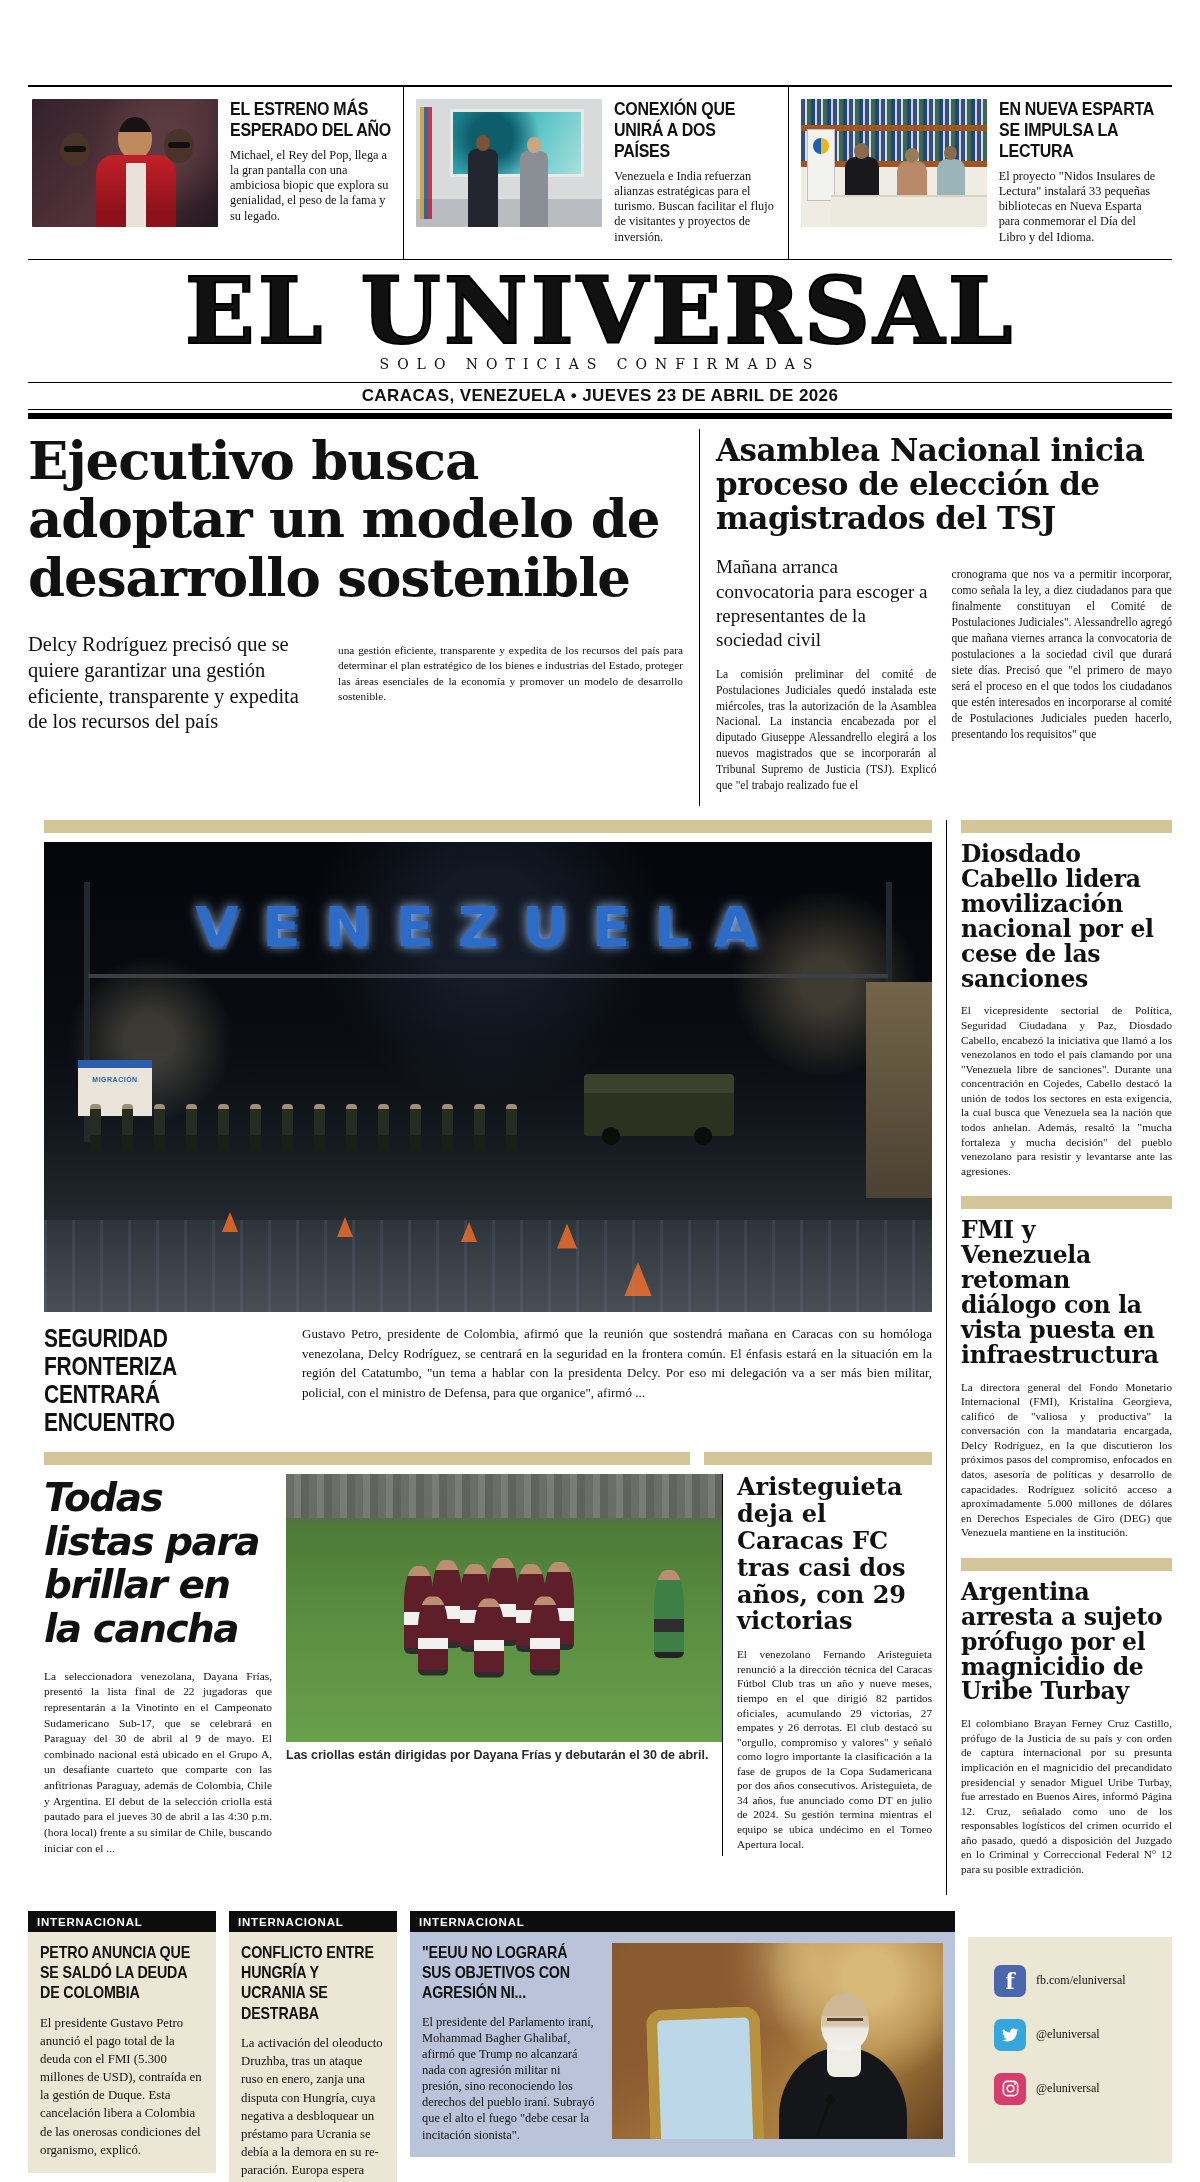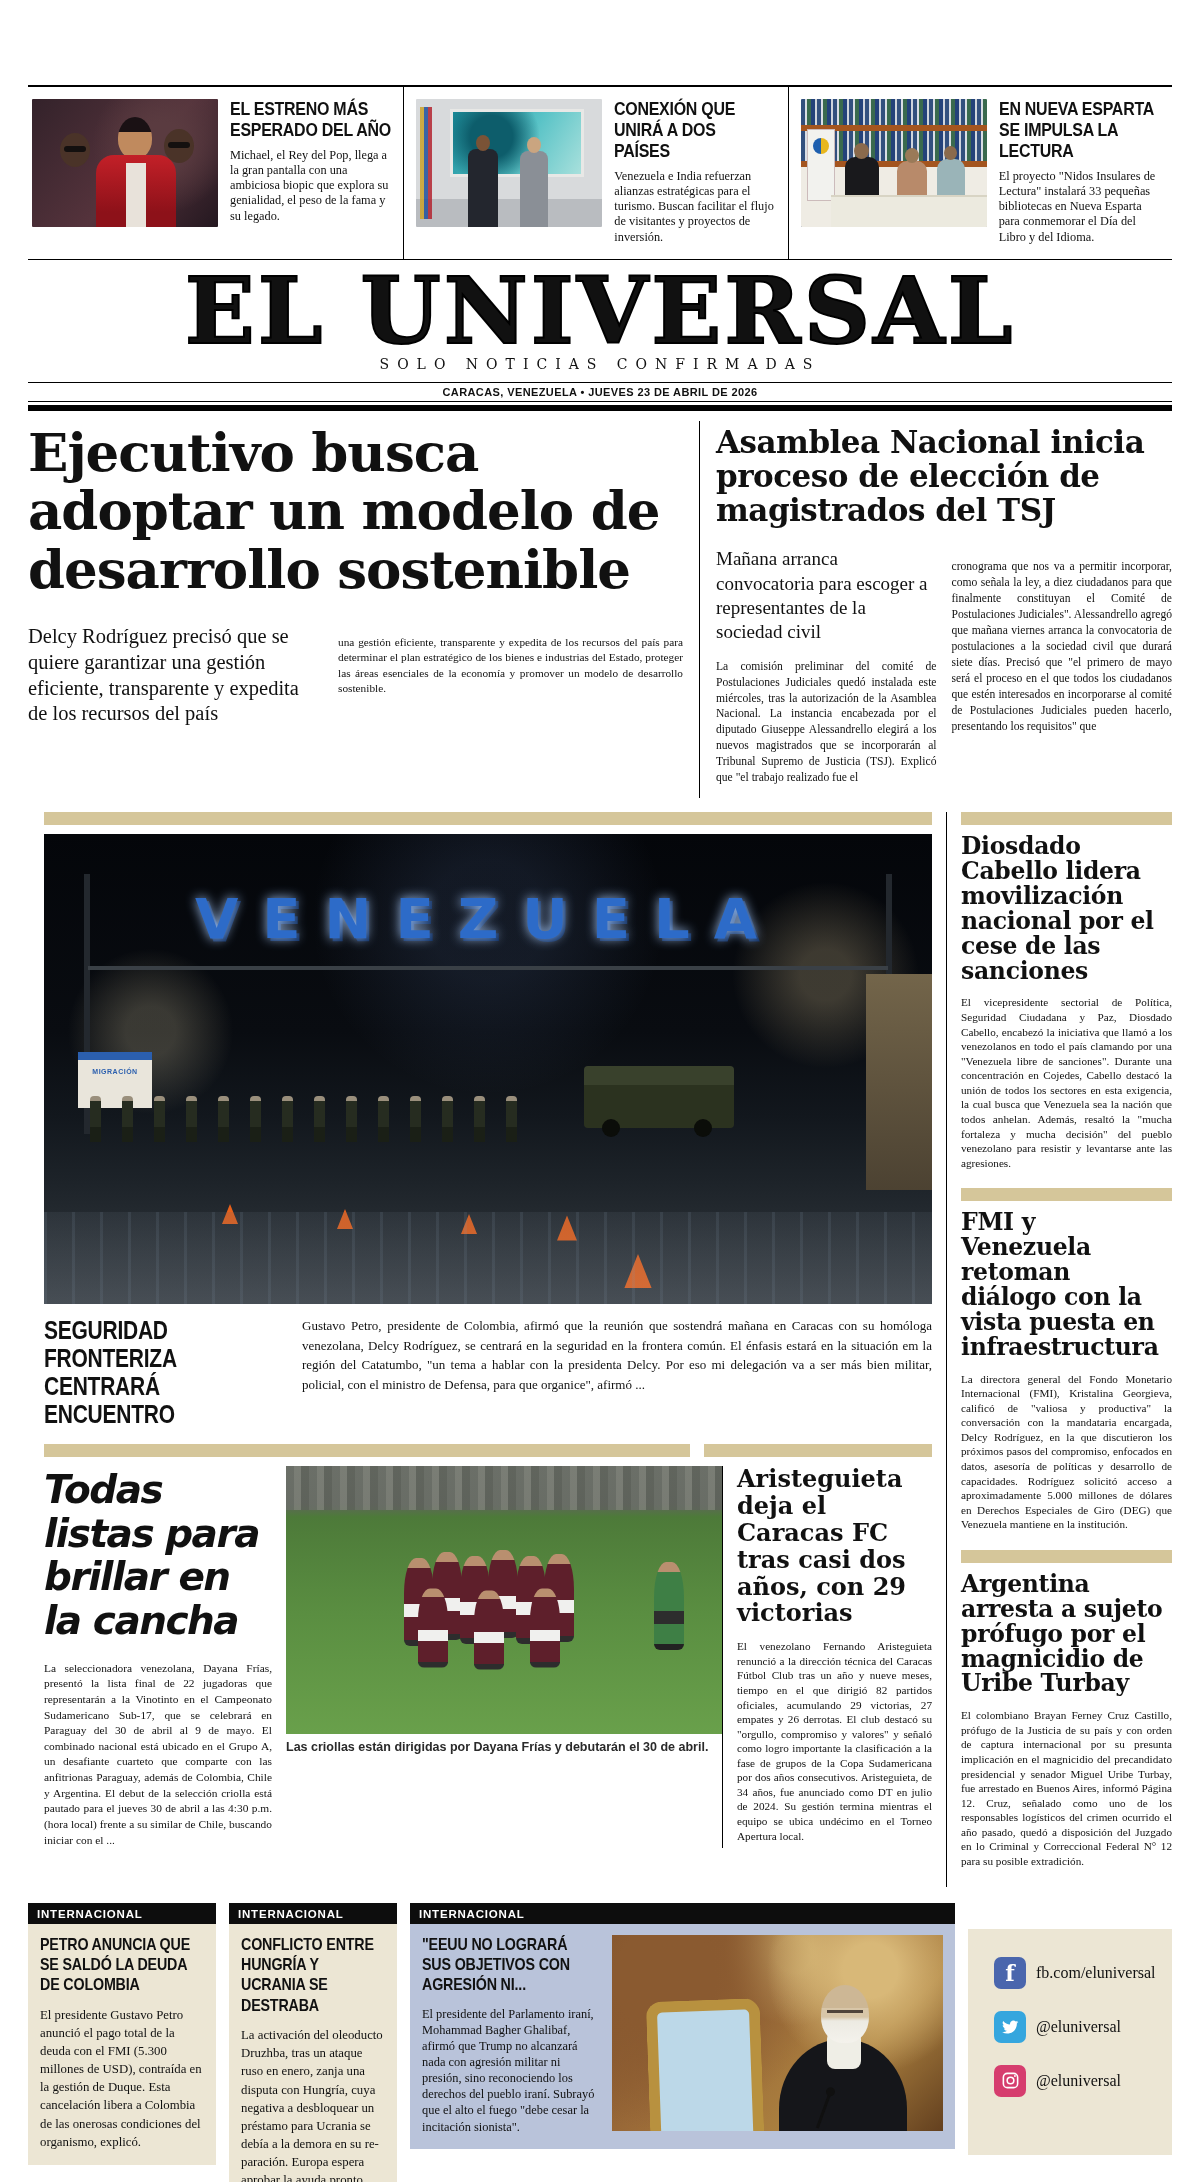--- a/index.html
+++ b/index.html
@@ -58,21 +58,21 @@
   .lib-p3 i{position:absolute;left:7px;top:-13px;width:13px;height:14px;border-radius:50%;background:#8a6a4c;}
   .lib-table{position:absolute;left:30px;bottom:0;right:0;height:30px;background:#eceadf;
              border-top:2px solid #d8d4c4;}
 
   
   .masthead{text-align:center;padding-top:6px;}
   .mast-title{font-family:"DejaVu Serif",serif;font-weight:700;font-size:92px;line-height:.98;
               letter-spacing:3px;-webkit-text-stroke:2px #000;}
   .mast-tagline{font-family:"DejaVu Serif",serif;font-size:14px;letter-spacing:8px;margin-top:0;}
   .dateline{margin-top:10px;border-top:1px solid #000;border-bottom:1px solid #000;padding:3px 0;
-            font-family:"Liberation Sans",sans-serif;font-weight:700;font-size:11px;letter-spacing:.4px;}
+            font-family:"Liberation Sans",sans-serif;font-weight:700;font-size:17px;letter-spacing:.4px;}
   .thick-rule{height:6px;background:#000;margin-top:3px;}
 
   
   .top-stories{display:flex;padding-top:10px;}
   .lead{width:655px;flex:none;padding-right:16px;}
   .lead h1{margin:2px 0 26px;font-family:"DejaVu Serif",serif;font-weight:700;font-size:53px;
            line-height:1.1;letter-spacing:-1px;}
   .lead-cols{display:flex;gap:15px;}
   .lead-deck{width:295px;flex:none;font-size:20.5px;line-height:1.26;}
   .bodycol{flex:1;font-size:11.3px;line-height:1.35;text-align:justify;hyphens:auto;}
@@ -191,21 +191,21 @@
   .mic:before{content:"";position:absolute;top:-7px;left:-3px;width:9px;height:9px;border-radius:50%;background:#101010;}
 
   
   .social{width:178px;flex:none;margin-top:26px;background:#ece6d4;padding:28px 0 0 26px;height:198px;}
   .social-item{display:flex;align-items:center;gap:10px;margin-bottom:22px;}
   .si{width:32px;height:32px;border-radius:7px;display:flex;align-items:center;justify-content:center;flex:none;}
   .si-fb{background:#4a66ad;}
   .si-tw{background:#35a6de;}
   .si-ig{background:#d63d6e;}
   .si-fb span{color:#fff;font-family:"DejaVu Serif",serif;font-weight:700;font-size:22px;line-height:1;}
-  .social-item .handle{font-size:16px;}
+  .social-item .handle{font-size:12px;}
 </style>
 </head>
 <body>
 
 <div class="page">
 
   <div class="teaser-strip gutter">
     <div class="teaser">
       <div class="t-img scene-mj">
         <span class="mj-bghead" style="left:28px;top:34px;">

